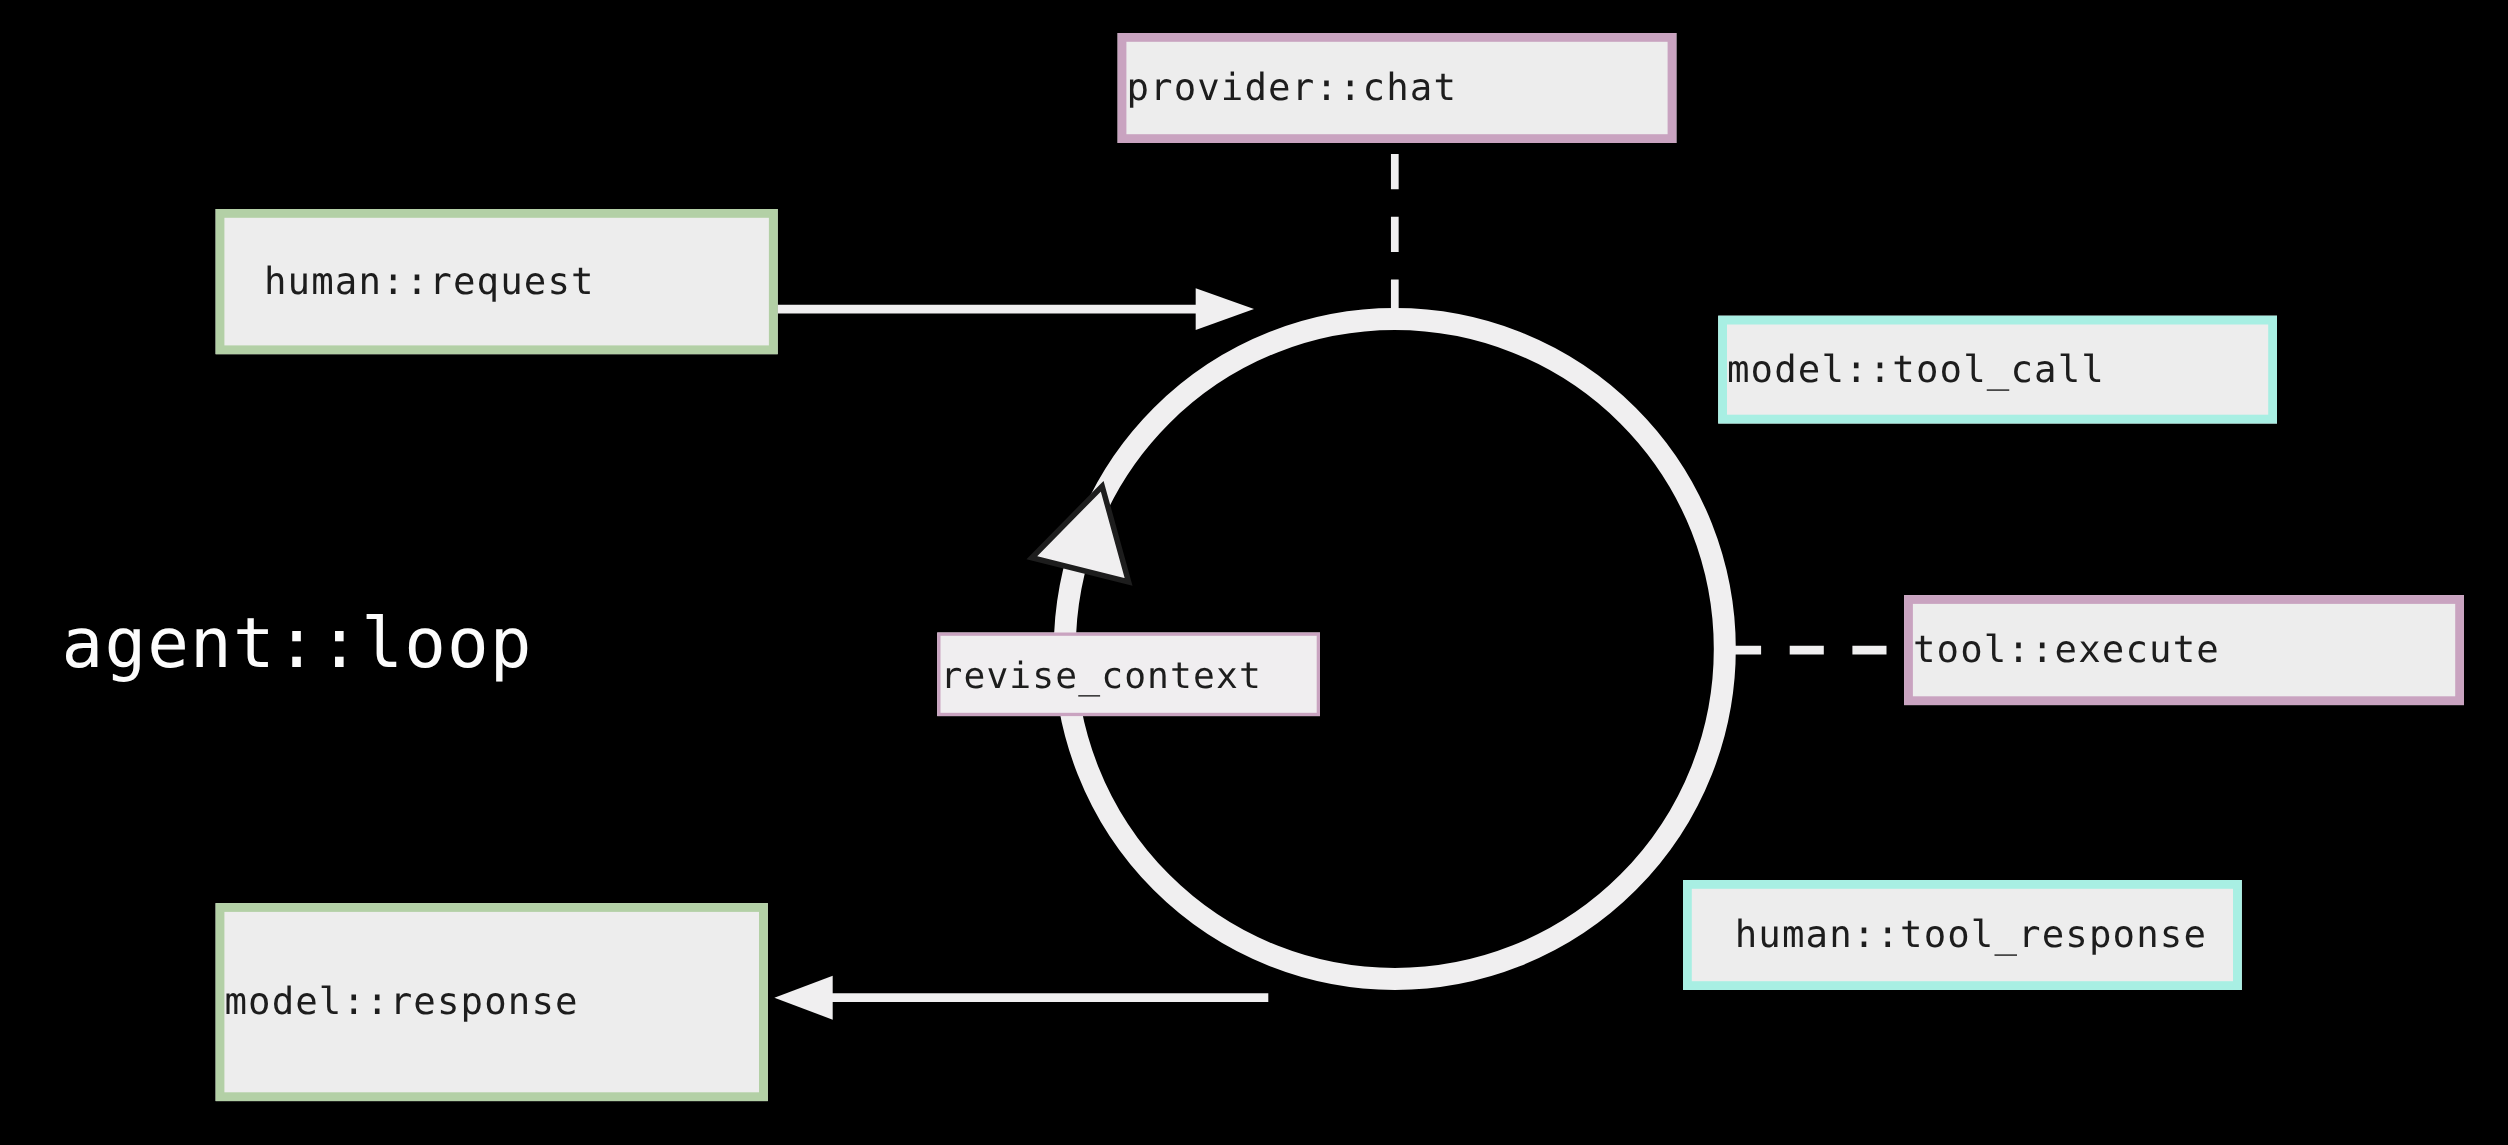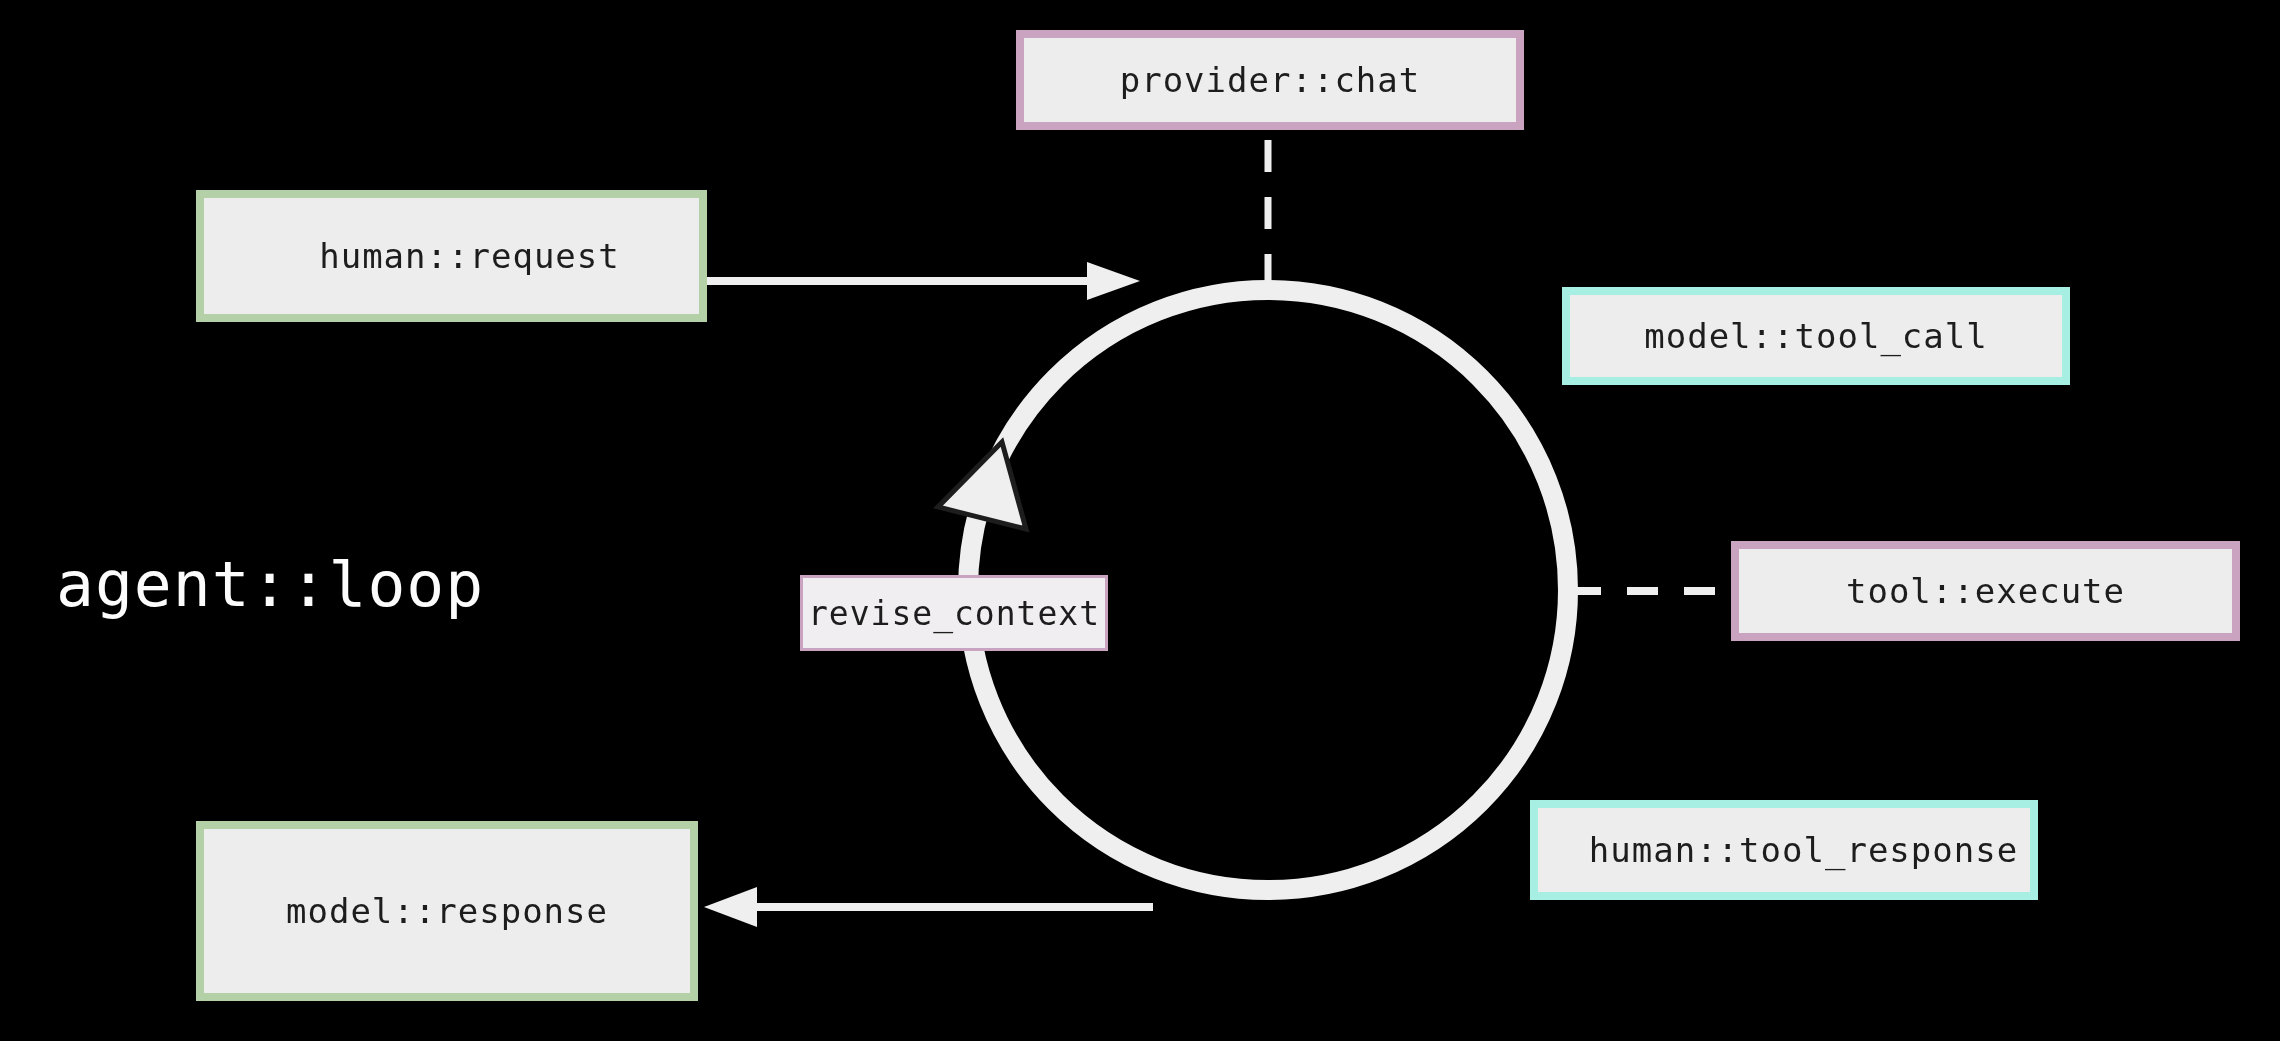--- a/index.html
+++ b/index.html
@@ -15,21 +15,21 @@
     position: absolute;
     left: 0; top: 0;
     width: 2280px; height: 1041px;
   }
   .node {
     position: absolute;
     box-sizing: border-box;
     background: #ededed;
     display: flex;
     align-items: center;
-    justify-content: center;
+    justify-content: flex-start;
     font-size: 34px;
     color: #1d1d1d;
     white-space: nowrap;
     letter-spacing: 1px;
   }
   .b-green { border: 8px solid #b3d0a6; }
   .b-cyan  { border: 8px solid #a8efe3; }
   .b-pink  { border: 8px solid #c9a3c0; }
   .b-pink-thin { border: 3px solid #c9a3c0; background: #f0eef0; }
   .diagram-title {
@@ -84,17 +84,17 @@
   </div>
 
   <div class="node b-cyan" style="left:1530px; top:800px; width:508px; height:100px;padding-left:39px;">
     <span>human::tool_response</span>
   </div>
 
   <div class="node b-green" style="left:196px; top:821px; width:502px; height:180px;">
     <span>model::response</span>
   </div>
 
-  <div class="node b-pink-thin" style="left:800px; top:575px; width:308px; height:76px; font-size:33px;">
+  <div class="node b-pink-thin" style="left:852px; top:575px; width:348px; height:76px; font-size:33px;">
     <span>revise_context</span>
   </div>
 
 </div>
 
 </body></html>

